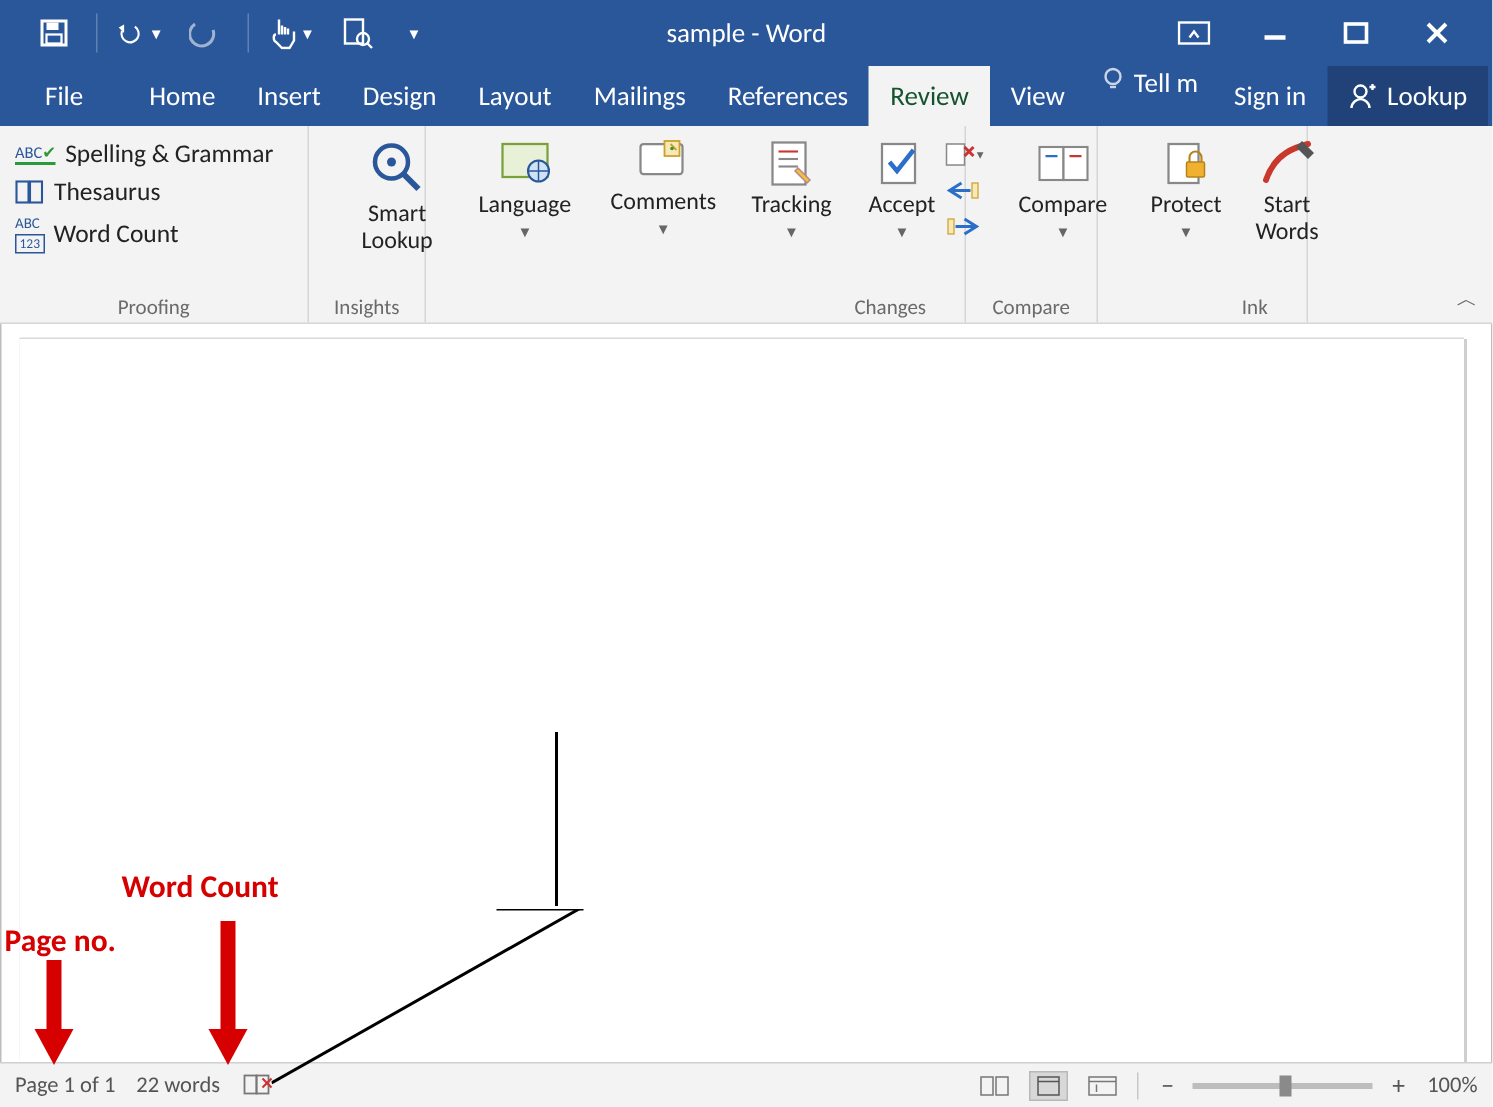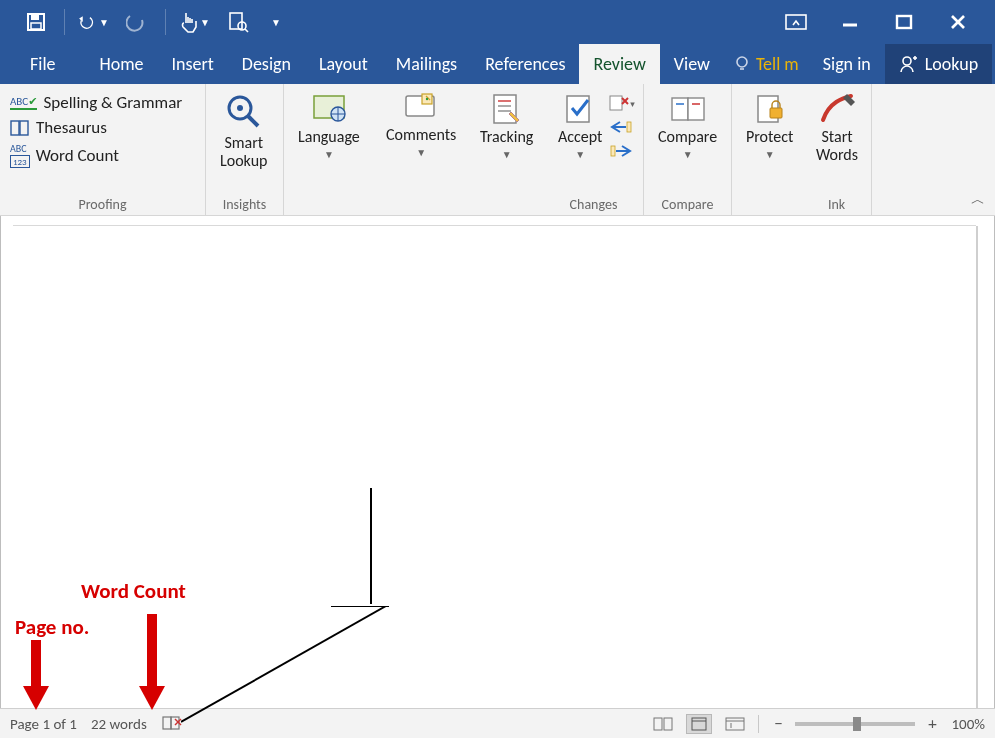--- a/index.html
+++ b/index.html
@@ -30,21 +30,21 @@
     height: 40px;
     background: #2a579a;
     display:flex;
     align-items:stretch;
     color:#fff;
     font-size:18px;
   }
   .menu-item { padding: 8px 14px; cursor:pointer; display:flex; align-items:center;}
   .menu-item.file { padding-left:30px; padding-right:30px;}
   .menu-item.active { background:#f3f3f3; color:#14532d; }
-  .tell-me { display:flex; align-items:center; gap:4px; color:#eab308; padding:0 10px;}
+  .tell-me { display:flex; align-items:flex-start; gap:4px; color:#ffffff; padding:0 10px;}
   .signin { padding:0 14px; display:flex;align-items:center;}
   .share { background:#204278; padding:0 14px; display:flex;align-items:center;gap:6px;}
 
   .ribbon {
     height: 132px;
     background: #f3f3f3;
     border-bottom:1px solid #d6d6d6;
     display:flex;
     position:relative;
   }
@@ -56,21 +56,21 @@
   }
   .rgroup-inner { flex:1; display:flex; }
   .rgroup-label {
     text-align:center;
     font-size:14px;
     color:#6a6a6a;
     padding: 2px 0 0 0;
   }
   .proofing-list { display:flex; flex-direction:column; gap:4px; padding:4px 4px 0 4px;}
   .proofing-item { display:flex; align-items:center; gap:6px; font-size:17px; color:#222; cursor:pointer;}
-  .bigbtn { display:flex; flex-direction:column; align-items:center; justify-content:flex-start; padding:4px 8px 0 8px; cursor:pointer; gap:2px;}
+  .bigbtn { display:flex; flex-direction:column; align-items:center; justify-content:flex-start; padding:4px 8px 0 8px; cursor:pointer; gap:2px;margin-left:21px;}
   .bigbtn .lbl { font-size:16px; color:#222; text-align:center; line-height:1.15;}
   .bigbtn .arrow { font-size:10px; color:#666; }
   .tracking-col { display:flex; flex-direction:column; gap:2px; padding:4px 2px;}
   .tinybtn { width:30px; height:22px; display:flex;align-items:center;justify-content:center; cursor:pointer;}
   .collapse-caret { position:absolute; right:10px; bottom:6px; font-size:14px; color:#666; cursor:pointer;}
 
   .docarea {
     position:relative;
     height: 492px;
     background:#ffffff;
@@ -160,20 +160,21 @@
       <svg width="22" height="22" viewBox="0 0 22 22">
           <rect x="3" y="2" width="12" height="16" fill="none" stroke="#fff" stroke-width="1.6"></rect>
           <circle cx="15" cy="15" r="4" fill="none" stroke="#fff" stroke-width="1.6"></circle>
           <line x1="18" y1="18" x2="21" y2="21" stroke="#fff" stroke-width="1.6"></line>
         </svg>
     </div>
     <div class="qat-btn" style="width:20px">
       <span style="color:#fff;font-size:10px;">▼</span>
     </div>
   </div>
+  <div class="titletext">sample - Word</div>
   <div class="win-controls">
     <div class="win-btn">
       <svg width="22" height="16" viewBox="0 0 22 16">
           <rect x="1" y="1" width="20" height="14" fill="none" stroke="#fff" stroke-width="1.6"></rect>
           <path d="M8 11 L11 7 L14 11" fill="none" stroke="#fff" stroke-width="1.6"></path>
         </svg>
     </div>
     <div class="win-btn">
       <svg width="18" height="18">
           <line x1="2" y1="12" x2="16" y2="12" stroke="#fff" stroke-width="3"></line>
@@ -406,21 +407,21 @@
       </svg>
 
 
     <svg class="annot" style="left:168px; top:380px;" width="210" height="120">
         <line x1="205" y1="0" x2="0" y2="116" stroke="#000" stroke-width="2"></line>
         <line x1="150" y1="0" x2="208" y2="0" stroke="#000" stroke-width="2"></line>
       </svg>
 
     <div class="annot annot-red" style="left:68px; top:352px;">Word Count</div>
 
-    <div class="annot annot-red" style="left:-10px; top:388px;margin-left:12px;">Page no.</div>
+    <div class="annot annot-red" style="left:-10px; top:388px;">Page no.</div>
 
     <div class="annot arrow-down" style="left:8px; top:414px;">
       <svg width="30" height="72">
           <rect x="10" y="0" width="10" height="48" fill="#d60000"></rect>
           <path d="M2 46 L28 46 L15 70 Z" fill="#d60000"></path>
         </svg>
     </div>
     <div class="annot arrow-down" style="left:124px; top:388px;">
       <svg width="30" height="98">
           <rect x="10" y="0" width="10" height="74" fill="#d60000"></rect>

